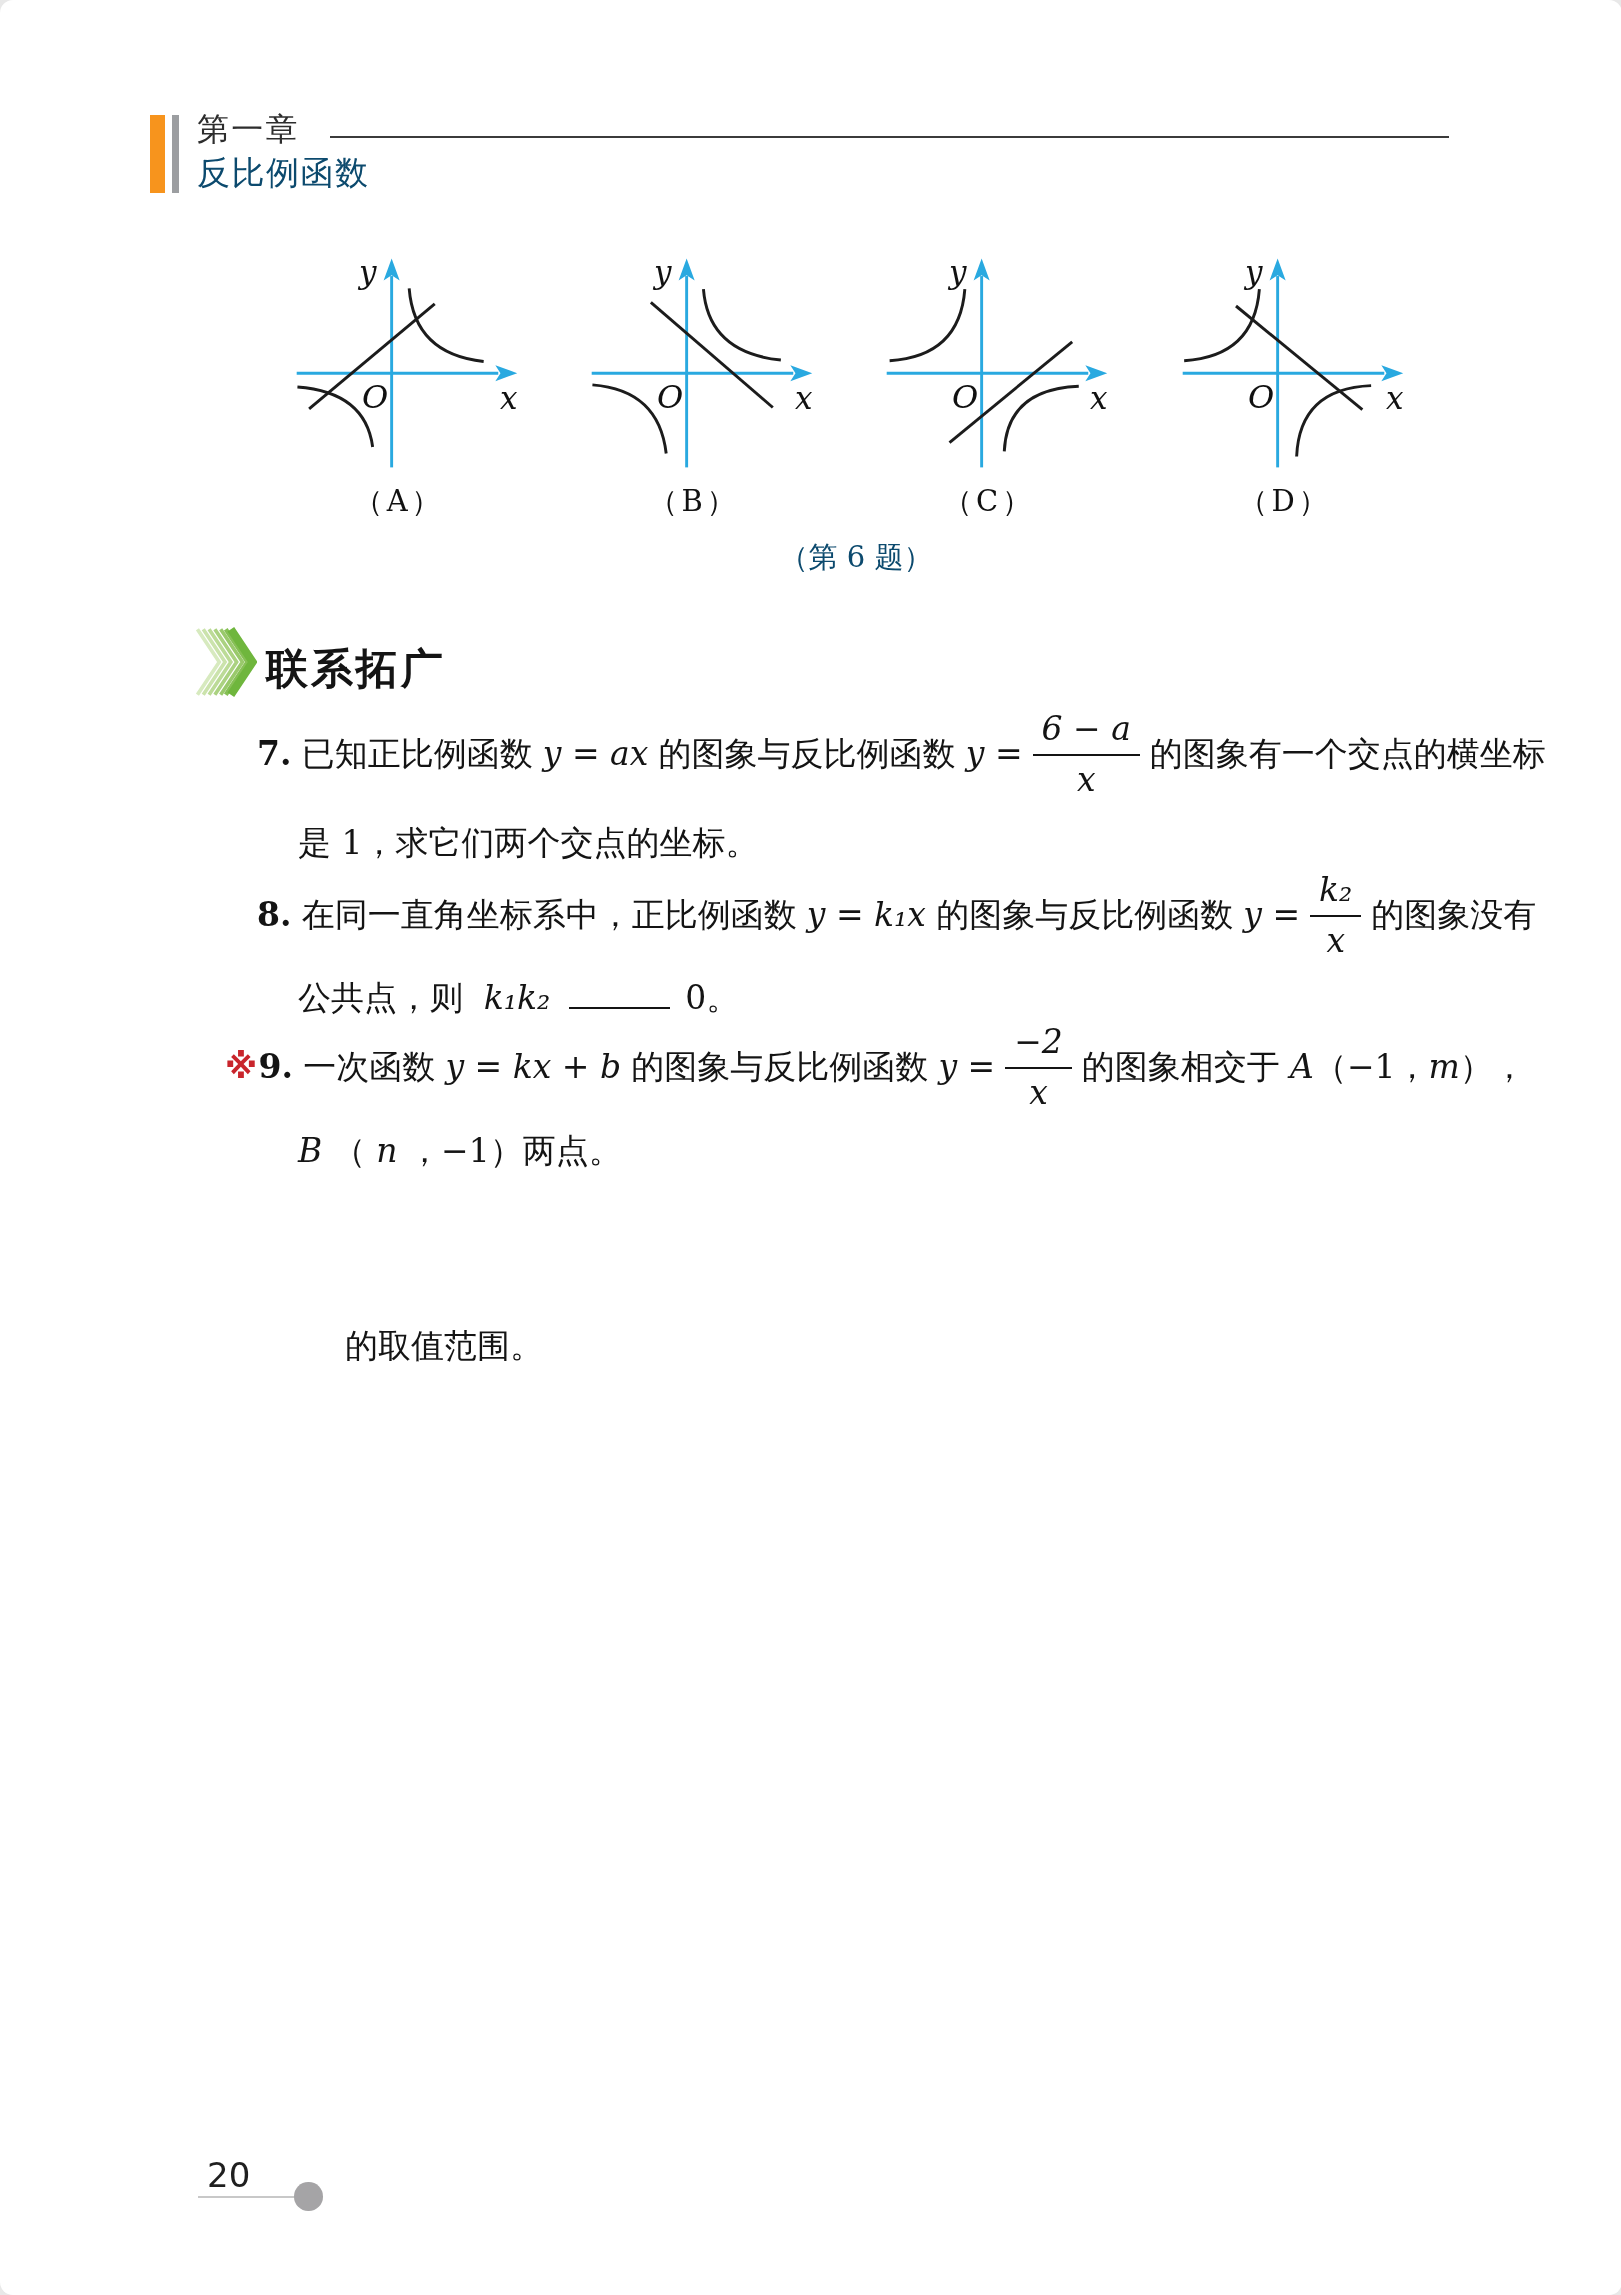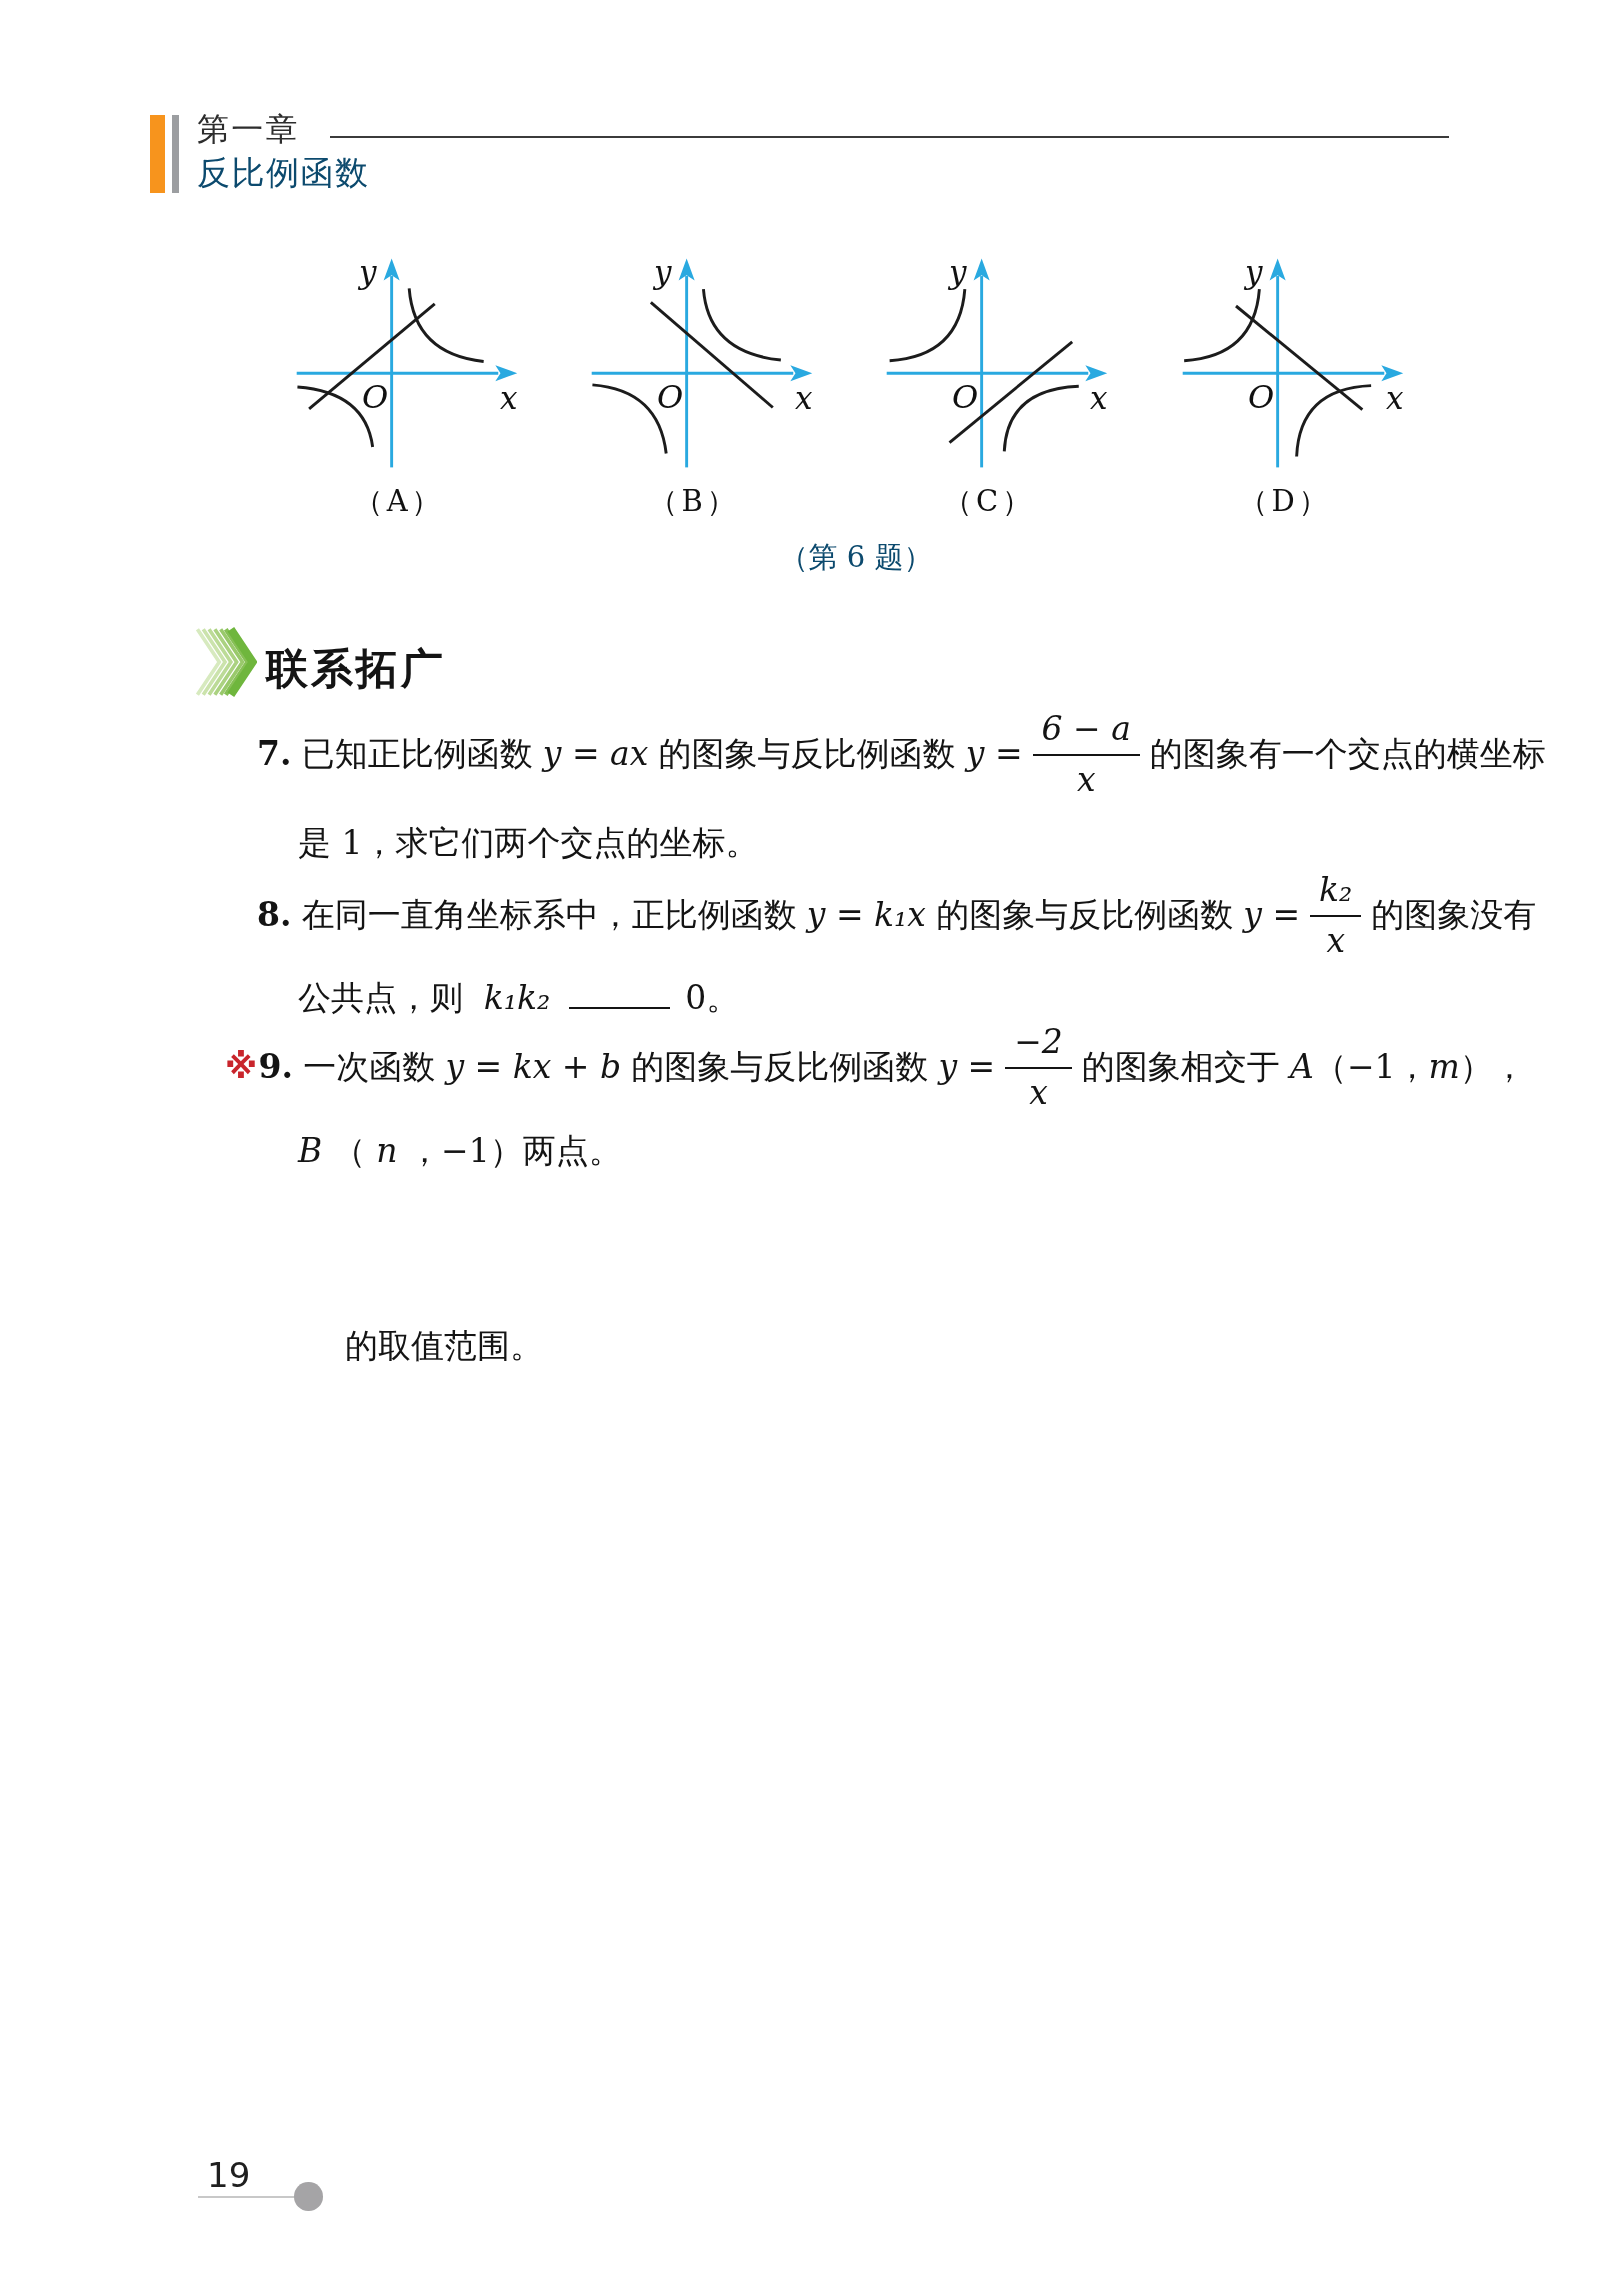--- a/index.html
+++ b/index.html
@@ -1,17 +1,17 @@
 <!DOCTYPE html>
 <html style="font-size:11.7px"><head>
 <meta charset="utf-8">
 <style>
   html,body{margin:0;padding:0;background:#e8e8e8;}
   .page{position:relative;width:1622px;height:2295px;background:#ffffff;margin:0 auto;
-        font-family:"DejaVu Serif", serif;color:#1a1a1a;overflow:hidden;}
+        font-family:"DejaVu Serif", serif;color:#1a1a1a;overflow:hidden;border-radius:13px;}
 
   
   .hdr-bar-orange{position:absolute;left:150px;top:115px;width:15.3px;height:78px;background:#F7941D;}
   .hdr-bar-gray{position:absolute;left:172px;top:115px;width:6.6px;height:78px;background:#9C9EA1;}
   .chapter-label{position:absolute;left:197px;top:112px;font-family:"DejaVu Sans",sans-serif;
                  font-size:32px;line-height:1.1;color:#2d2d2d;letter-spacing:2.2px;}
   .chapter-title{position:absolute;left:197px;top:155px;font-family:"DejaVu Sans",sans-serif;
                  font-size:33px;line-height:1.1;color:#0c4a6e;letter-spacing:1.5px;}
   .hdr-rule{position:absolute;left:330px;top:136px;width:1119px;height:2.2px;background:#3b3b3b;}
 
@@ -197,18 +197,18 @@
     <span class="math m0">B</span>
     <span class="cn">（</span>
     <span class="math m0">n</span>
     <span class="cn">，−1）两点。</span>
   </div>
 
 
 
   <div class="pline" style="left:345px;top:1327px;">的取值范围。</div>
 
-  <div class="page-number">19</div>
+  <div class="page-number">20</div>
   <div class="footer-line"></div>
   <div class="footer-dot"></div>
 
 </div>
 
 
 </body></html>

